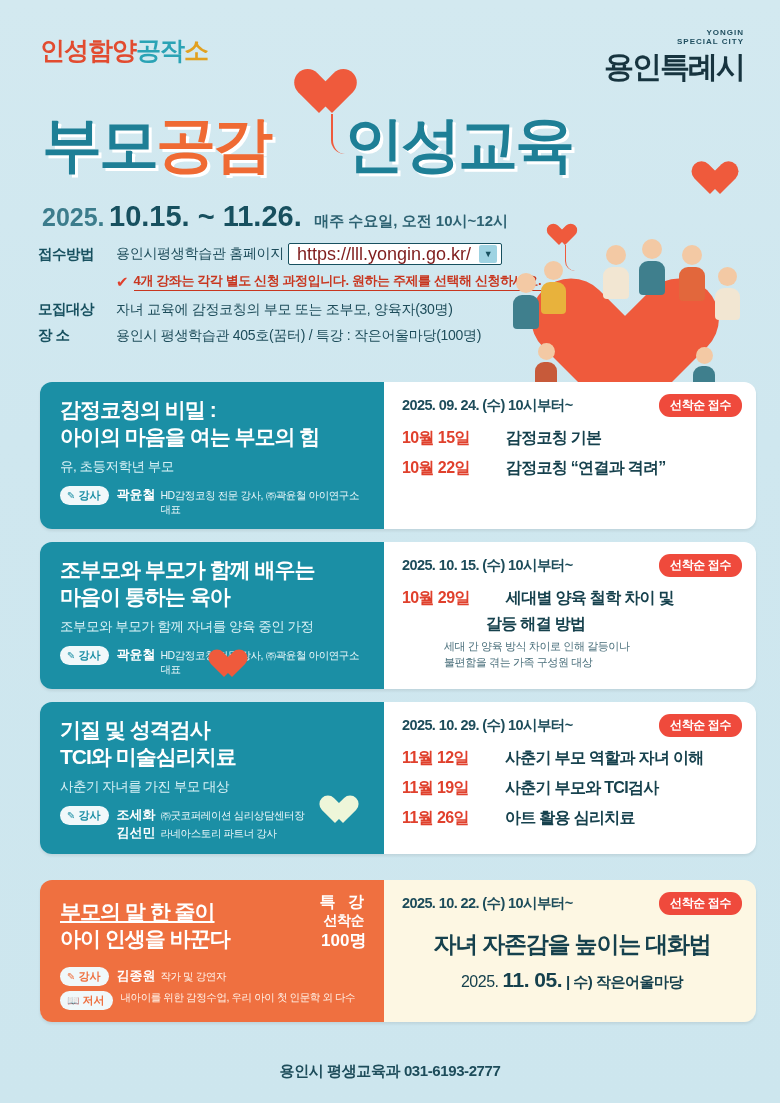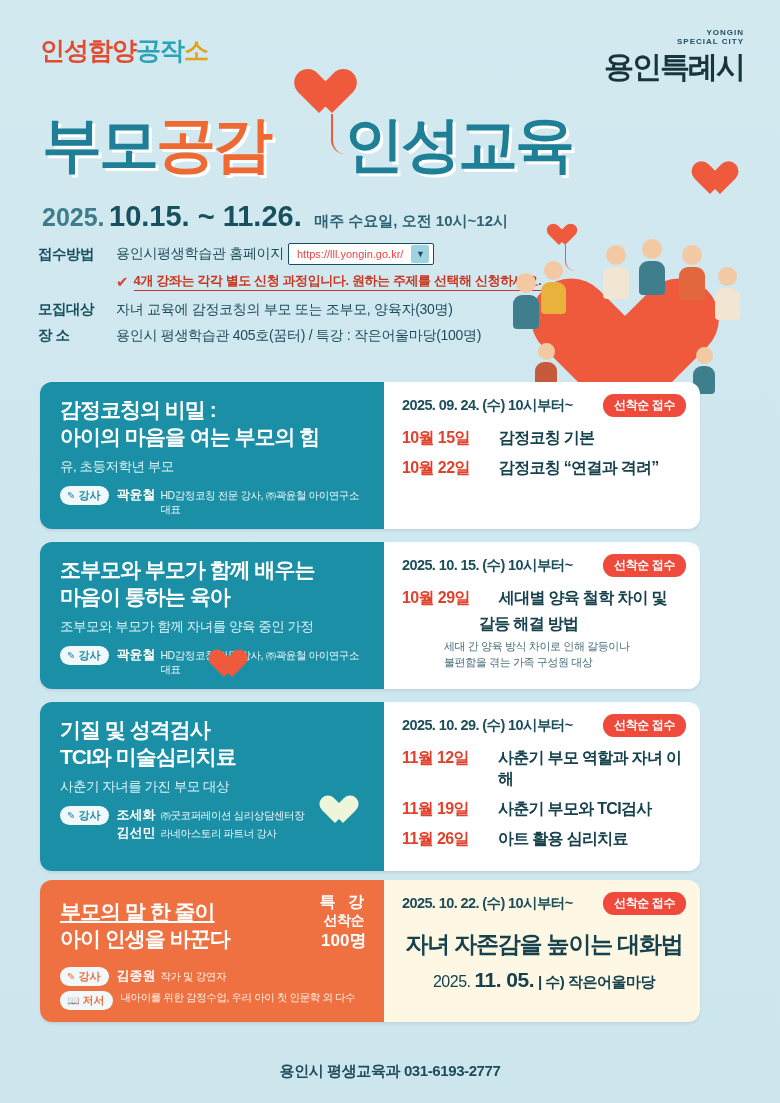--- a/index.html
+++ b/index.html
@@ -92,21 +92,21 @@
     width:78px; flex:0 0 78px;
     font-size:14.5px; font-weight:bold; color:#17505f;
     letter-spacing:-0.5px;
   }
   .info-val { font-size:14px; color:#1d4c5a; letter-spacing:-0.3px;}
   .urlbox {
     display:inline-flex; align-items:center;
     border:1px solid #17505f; background:#fff; height:22px;
     padding:0 4px 0 8px; margin-left:4px; border-radius:2px;
   }
-  .urlbox span{ font-size:11px; color:#ef4444; }
+  .urlbox span{ font-size:18px; color:#7f1d1d; }
   .urlbox .caret {
     width:18px; height:18px; background:#9fd3e2; margin-left:8px;
     display:flex; align-items:center; justify-content:center;
     border-radius:2px; font-size:9px; color:#17505f;
   }
   .note {
     display:flex; align-items:center; margin:5px 0 9px 78px;
   }
   .note .check { color:#e0402c; font-size:15px; font-weight:bold; margin-right:5px; }
   .note .txt {
@@ -133,21 +133,21 @@
   }
   .balloon2 .h2:after{ left:0; transform:rotate(45deg); transform-origin:100% 100%; }
   .balloon2 .s2{ position:absolute; left:13px; top:22px; width:10px;height:26px;
     border-left:1.5px solid #ef5a3c; border-radius:0 0 0 10px;}
   .person { position:absolute; }
   .person .head { border-radius:50%; }
   .person .body { border-radius:9px 9px 4px 4px; }
 
   
   .card {
-    position:absolute; left:40px; width:660px;
+    position:absolute; left:40px; width:716px;
     border-radius:12px; overflow:hidden; display:flex;
     box-shadow:0 2px 3px rgba(0,0,0,0.08);
   }
   .card .left {
     background:#1b8fa5; color:#fff; padding:14px 16px 12px 20px;
     width:344px; flex:0 0 344px; position:relative;
   }
   .card .left.orange { background:#ef7040; }
   .card .right {
     background:#ffffff; flex:1; padding:12px 14px 12px 18px; position:relative;
@@ -176,21 +176,21 @@
 
   .r-head { display:flex; align-items:center; justify-content:space-between; }
   .r-date { font-size:14.5px; font-weight:bold; color:#1d4c5a; letter-spacing:-0.6px;}
   .pill {
     background:#ef4a3c; color:#fff; font-size:12px; font-weight:bold;
     border-radius:11px; padding:3px 11px; white-space:nowrap; letter-spacing:-0.4px;
   }
   .sched { margin-top:11px; }
   .sched .line { display:flex; align-items:baseline; margin-bottom:9px;gap:24px; }
   .sched .dnum { color:#e0402c; font-weight:bold; font-size:16px; flex:0 0 auto; letter-spacing:-0.6px;}
-  .sched .dtxt { color:#16414d; font-weight:bold; font-size:16px; margin-left:5px; letter-spacing:-0.7px;}
+  .sched .dtxt { color:#16414d; font-weight:bold; font-size:16px; margin-left:12px; letter-spacing:-0.7px;}
   .sched .note2 { font-size:11px; color:#4a6f7b; line-height:1.45; margin-top:-3px; letter-spacing:-0.4px;}
 
   .special-box {
     position:absolute; right:16px; top:12px; text-align:center;
     color:#fff; font-weight:bold; line-height:1.25;
   }
   .special-box .sp1 { font-size:16px; letter-spacing:4px; }
   .special-box .sp2 { font-size:14px; letter-spacing:-0.5px;}
   .special-box .sp3 { font-size:17px; }
 

